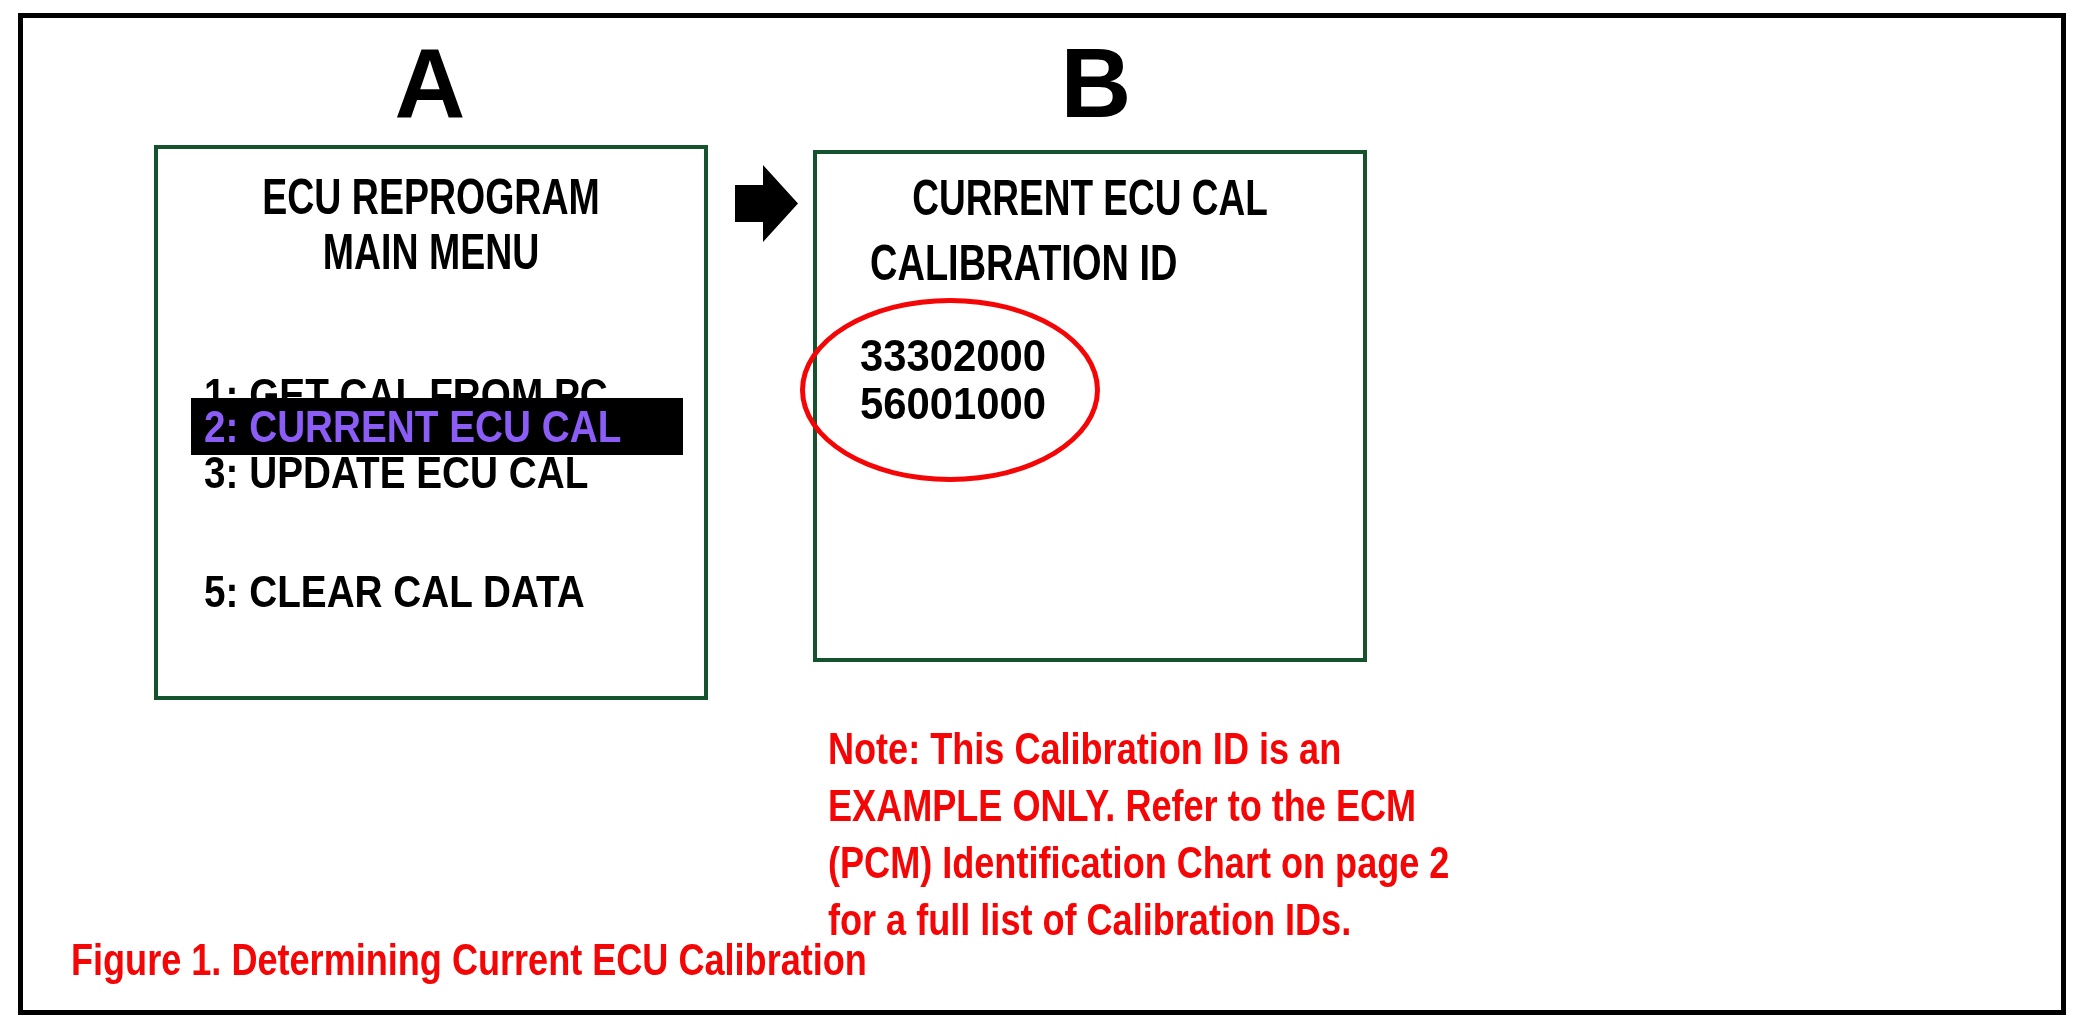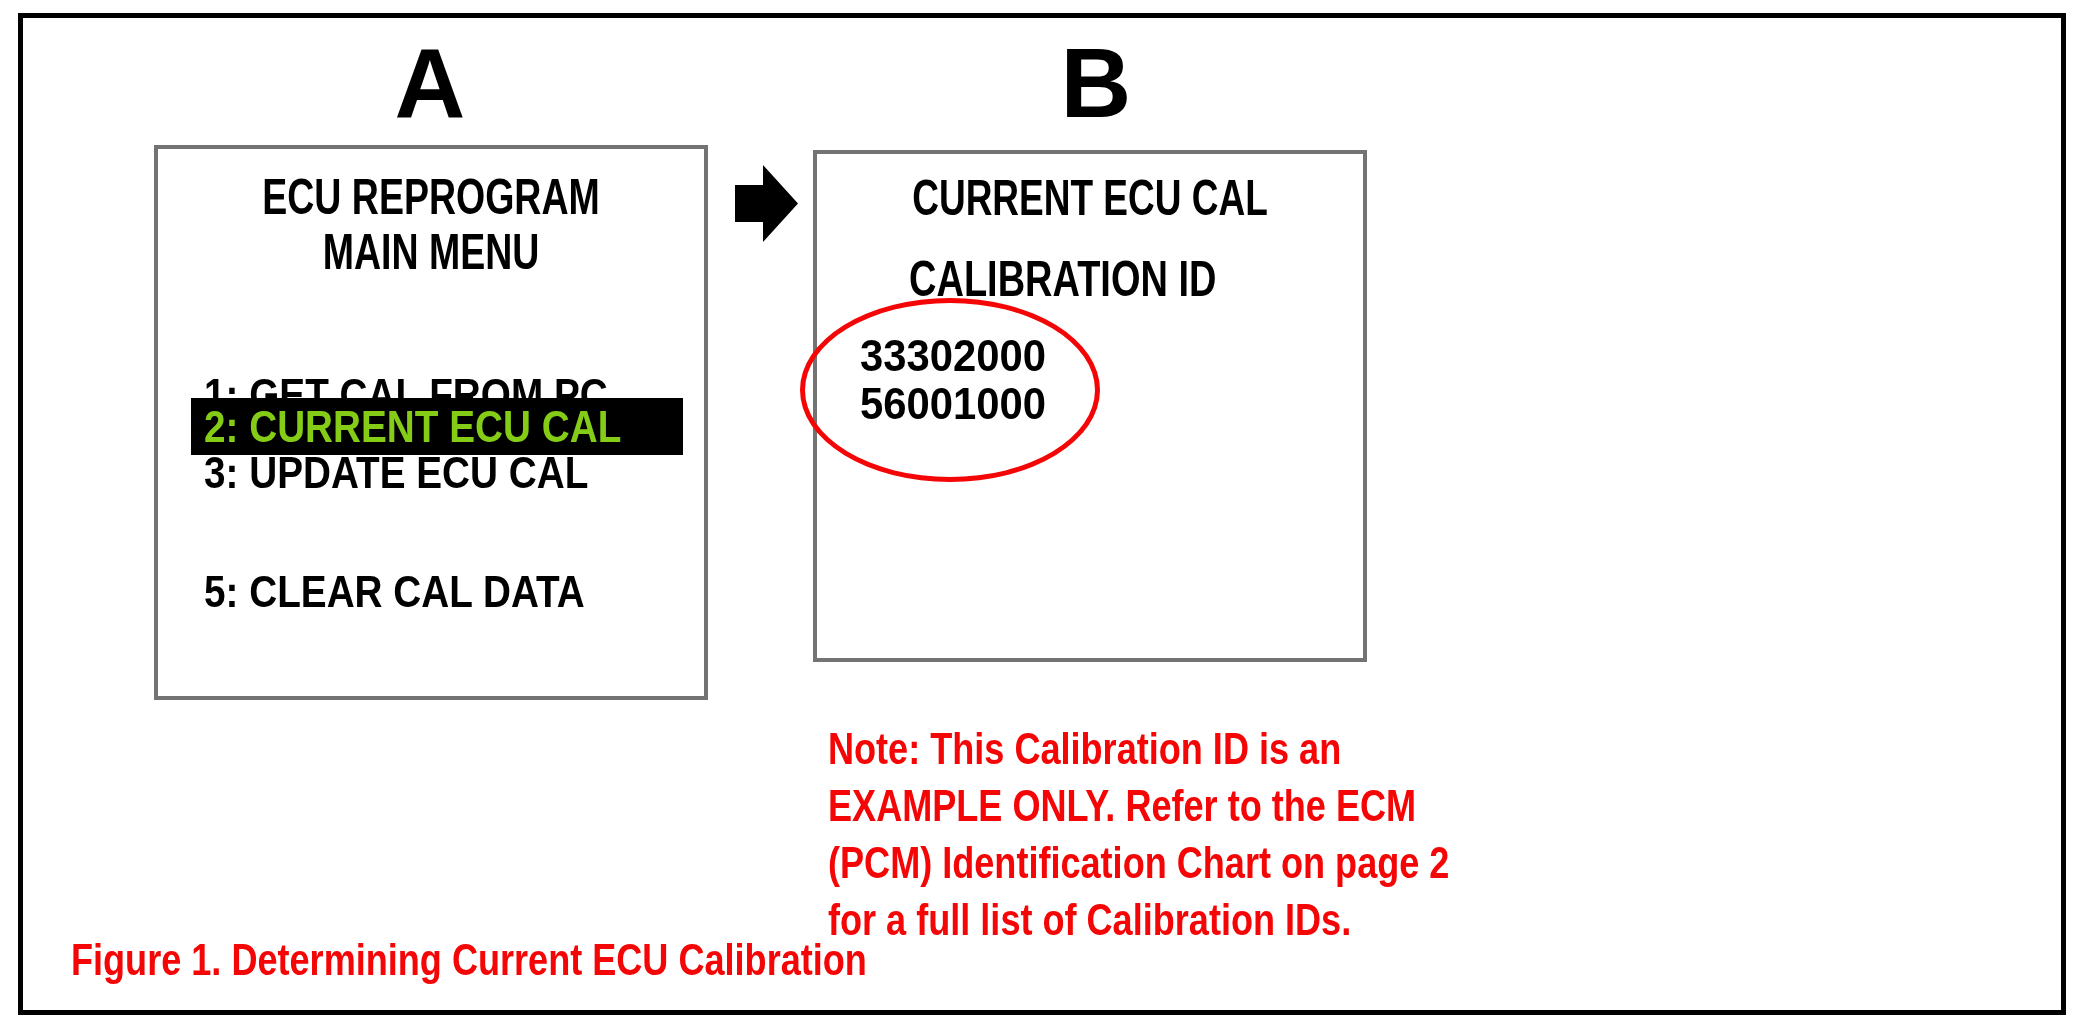--- a/index.html
+++ b/index.html
@@ -12,51 +12,51 @@
     position:absolute;left:18px;top:13px;width:2048px;height:1002px;
     border:5px solid #000;box-sizing:border-box;
   }
   .panel-label{
     position:absolute;top:34px;width:200px;text-align:center;
     font-size:98px;line-height:98px;letter-spacing:0;
   }
   .label-a{left:330px;}
   .label-b{left:996px;}
   .screen{
-    position:absolute;background:#fff;border:4px solid #737373;box-sizing:border-box;
+    position:absolute;background:#fff;border:4px solid #14532d;box-sizing:border-box;
   }
   .screen-a{left:154px;top:145px;width:554px;height:555px;}
   .screen-b{left:813px;top:150px;width:554px;height:512px;}
   .screen-title{
     position:absolute;left:0;top:21px;width:546px;text-align:center;
     font-size:50px;line-height:55px;
     transform:scaleX(.75);transform-origin:50% 0;
   }
   .menu-row{
     position:absolute;left:0;width:546px;height:55px;
     font-size:44px;line-height:55px;padding-left:46px;box-sizing:border-box;
     white-space:nowrap;
   }
   .row-0{top:195px;margin-top:23px;}
   .row-2{top:296px;}
   .row-3{top:360px;}
   .row-4{top:415px;}
   .menu-row-highlight{
     position:absolute;left:33px;top:249px;width:492px;height:57px;
-    background:#000;color:#84cc16;font-size:44px;line-height:57px;
+    background:#000;color:#8b5cf6;font-size:44px;line-height:57px;
     padding-left:13px;box-sizing:border-box;white-space:nowrap;
   }
   .cond{display:inline-block;transform:scaleX(.88);transform-origin:0 50%;white-space:nowrap;}
   .screen-b-header{
     position:absolute;left:0;top:17px;width:546px;text-align:center;
     font-size:50px;line-height:55px;white-space:nowrap;
     transform:scaleX(.74);transform-origin:50% 0;
   }
   .screen-b-subheader{
-    position:absolute;left:53px;top:98px;font-size:50px;line-height:55px;white-space:nowrap;margin-left:39px;
+    position:absolute;left:53px;top:82px;font-size:50px;line-height:55px;white-space:nowrap;
   }
   .cond-sub{display:inline-block;transform:scaleX(.76);transform-origin:0 0;}
   .cal-ids{
     position:absolute;left:43px;top:178px;font-size:44px;line-height:48px;
     transform:scaleX(.95);transform-origin:0 0;white-space:nowrap;
   }
   .red-ellipse{
     position:absolute;left:-17px;top:144px;width:300px;height:184px;
     border:5px solid #f40606;border-radius:50%;box-sizing:border-box;
   }

